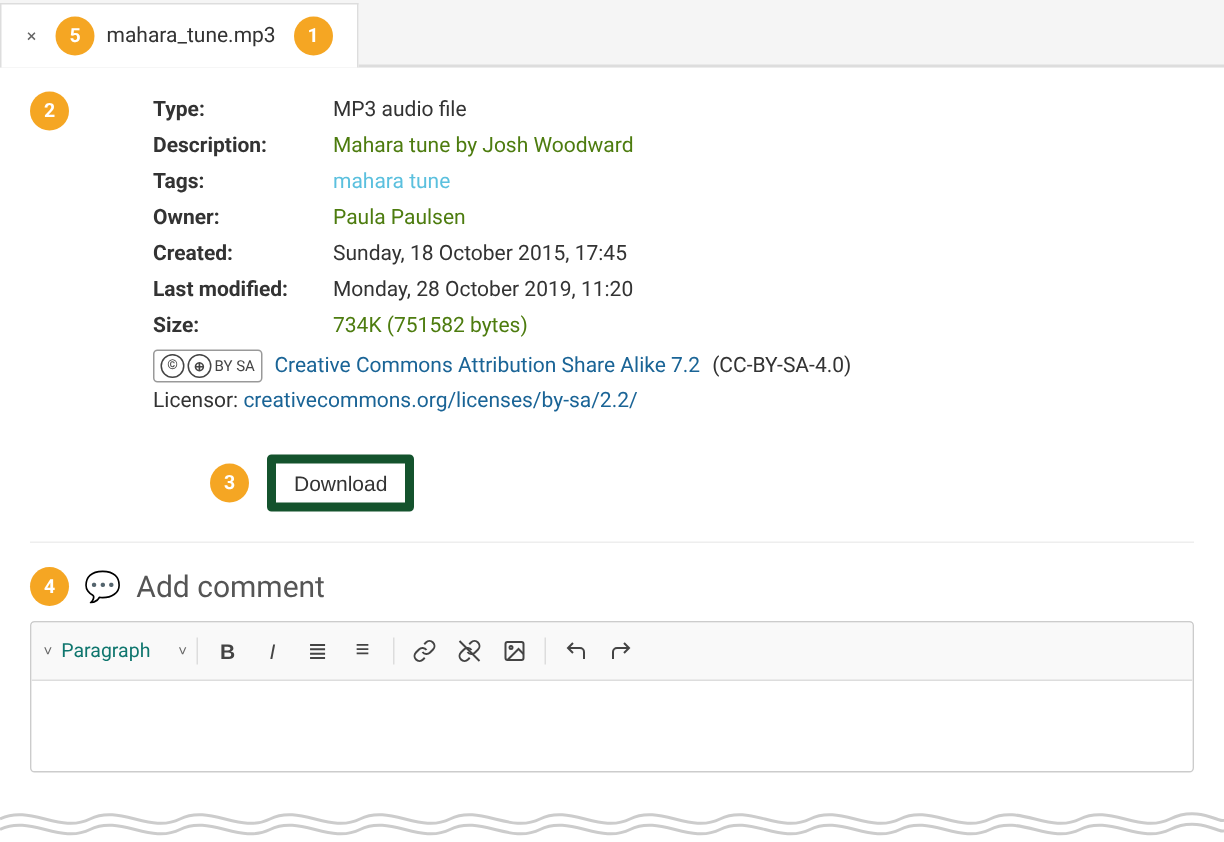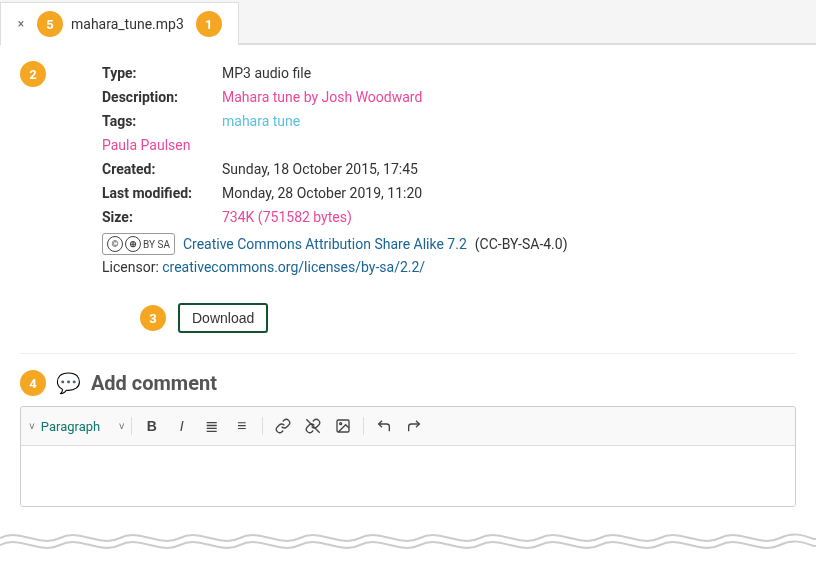--- a/index.html
+++ b/index.html
@@ -83,21 +83,21 @@
     .info-label {
       font-weight: bold;
       min-width: 120px;
       color: #333;
       flex-shrink: 0;
     }
     .info-value {
       color: #333;
     }
     .info-value.link {
-      color: #ec4899;
+      color: #4d7c0f;
     }
     .info-value.tag-link {
       color: #5bc0de;
     }
     .info-value.license-link {
       color: #1a6496;
       text-decoration: none;
     }
 
     
@@ -137,21 +137,21 @@
 
     
     .download-section {
       display: flex;
       align-items: center;
       gap: 12px;
       padding: 8px 0 16px 120px;
     }
     .download-btn {
       padding: 5px 12px;
-      border: 2px solid #14532d;
+      border: 6px solid #14532d;
       border-radius: 3px;
       background: #fff;
       cursor: pointer;
       font-size: 14px;
       color: #333;
     }
 
     
     .section-divider {
       border: none;
@@ -165,21 +165,21 @@
     }
     .add-comment-header {
       display: flex;
       align-items: center;
       gap: 10px;
       margin-bottom: 10px;
     }
     .add-comment-title {
       font-size: 20px;
       color: #555;
-      font-weight: bold;
+      font-weight: normal;
     }
     .comment-icon {
       font-size: 20px;
       color: #555;
     }
 
     
     .editor-wrapper {
       border: 1px solid #ccc;
       border-radius: 3px;
@@ -273,20 +273,21 @@
         <span class="info-label">Description:</span>
         <span class="info-value link">Mahara tune by Josh Woodward</span>
       </div>
 
       <div class="info-row">
         <span class="info-label">Tags:</span>
         <span class="info-value tag-link">mahara tune</span>
       </div>
 
       <div class="info-row">
+        <span class="info-label">Owner:</span>
         <span class="info-value link">Paula Paulsen</span>
       </div>
 
       <div class="info-row">
         <span class="info-label">Created:</span>
         <span class="info-value">Sunday, 18 October 2015, 17:45</span>
       </div>
 
       <div class="info-row">
         <span class="info-label">Last modified:</span>

